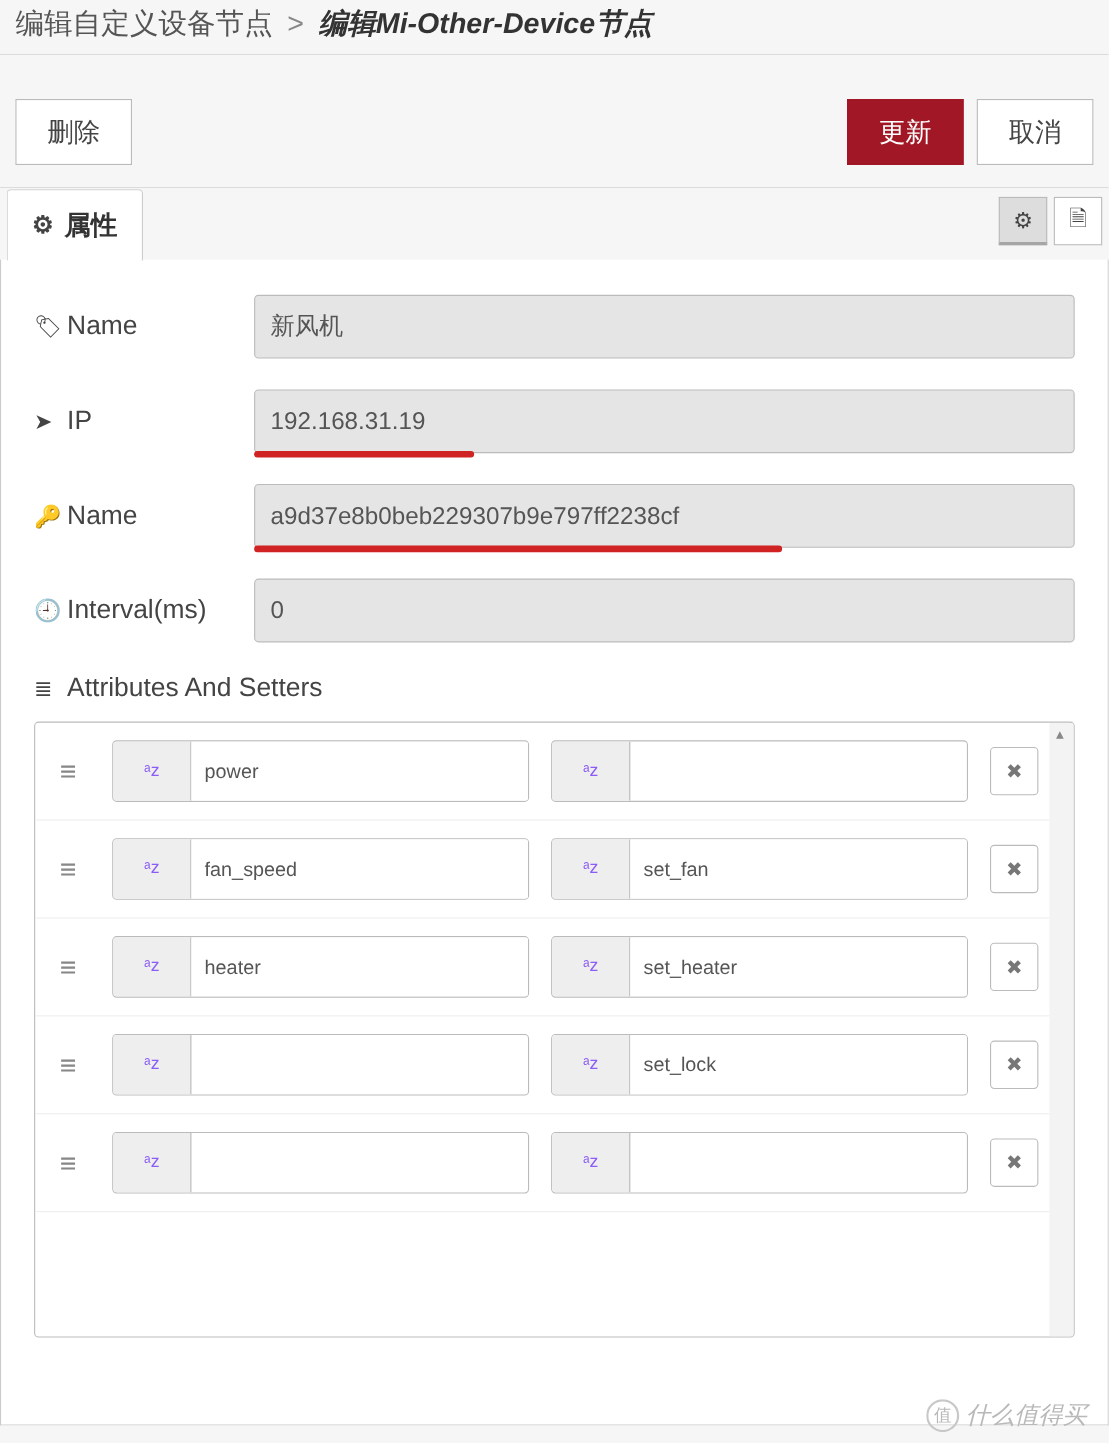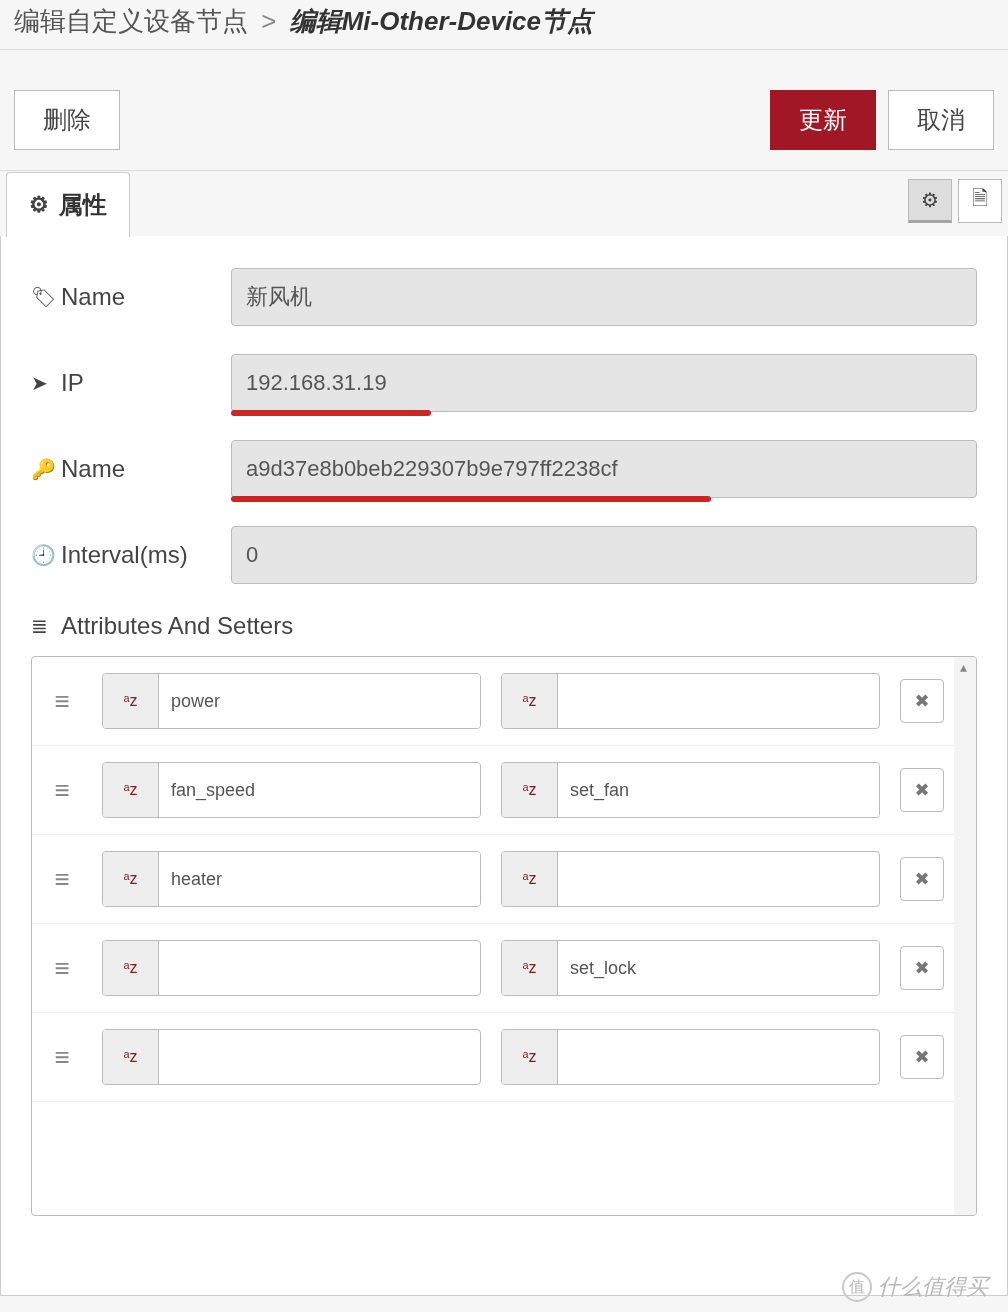--- a/index.html
+++ b/index.html
@@ -173,28 +173,28 @@
     display: flex;
     align-items: stretch;
     border: 1px solid #bbb;
     border-radius: 4px;
     overflow: hidden;
     height: 56px;
     flex: 1;
   }
   .az-field + .az-field { margin-left: 20px; }
   .az-prefix {
-    width: 56px;
+    width: 71px;
     background: #eee;
     border-right: 1px solid #bbb;
     display: flex;
     align-items: center;
     justify-content: center;
     font-size: 16px;
-    color: #7f1d1d;
+    color: #8b5cf6;
   }
   .az-input {
     flex: 1;
     border: none;
     padding: 0 12px;
     font-size: 18px;
     color: #555;
   }
   .rowgap { width: 20px; }
   .del {
@@ -327,20 +327,21 @@
         </div>
         <div class="listrow">
           <div class="drag">≡</div>
           <div class="rowgap"></div>
           <div class="az-field">
             <div class="az-prefix">ᵃz</div>
             <input class="az-input" value="heater" style="">
           </div>
           <div class="az-field">
             <div class="az-prefix">ᵃz</div>
+            <input class="az-input" value="set_heater" style="">
           </div>
           <div class="del">✖</div>
         </div>
         <div class="listrow">
           <div class="drag">≡</div>
           <div class="rowgap"></div>
           <div class="az-field">
             <div class="az-prefix">ᵃz</div>
           </div>
           <div class="az-field">

